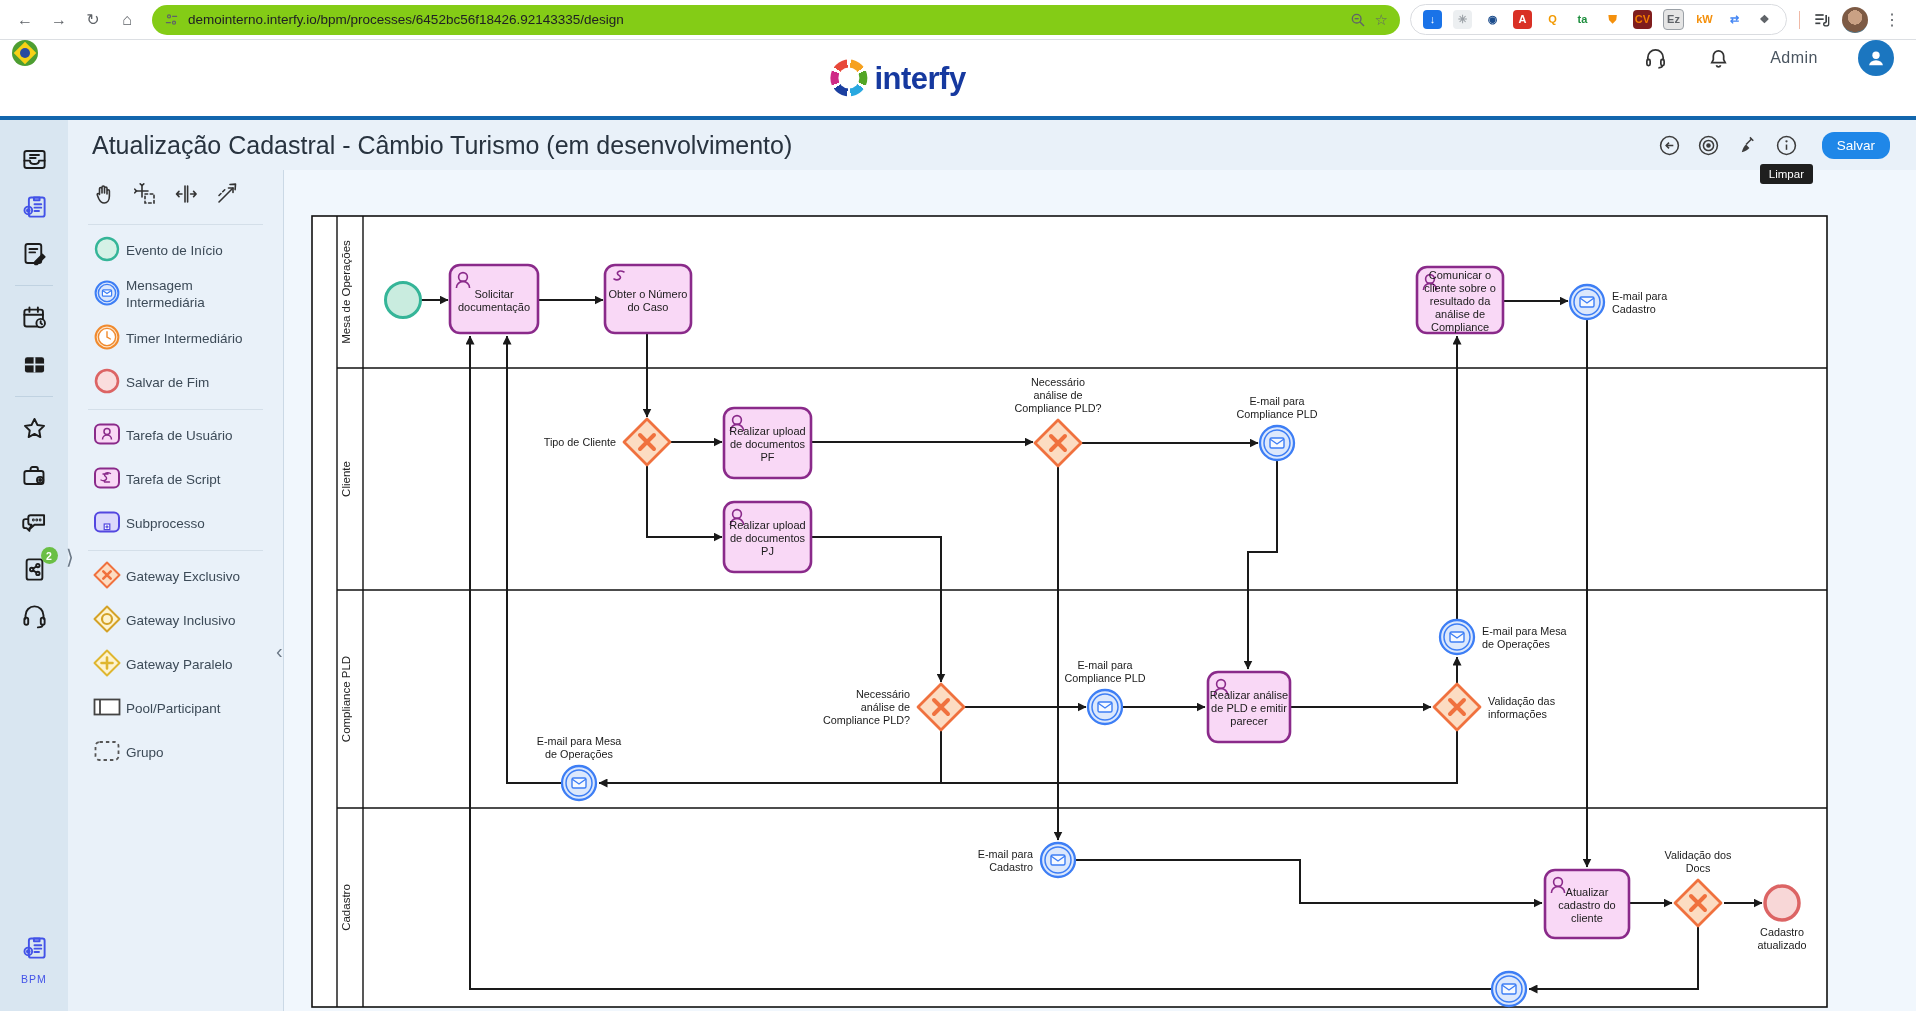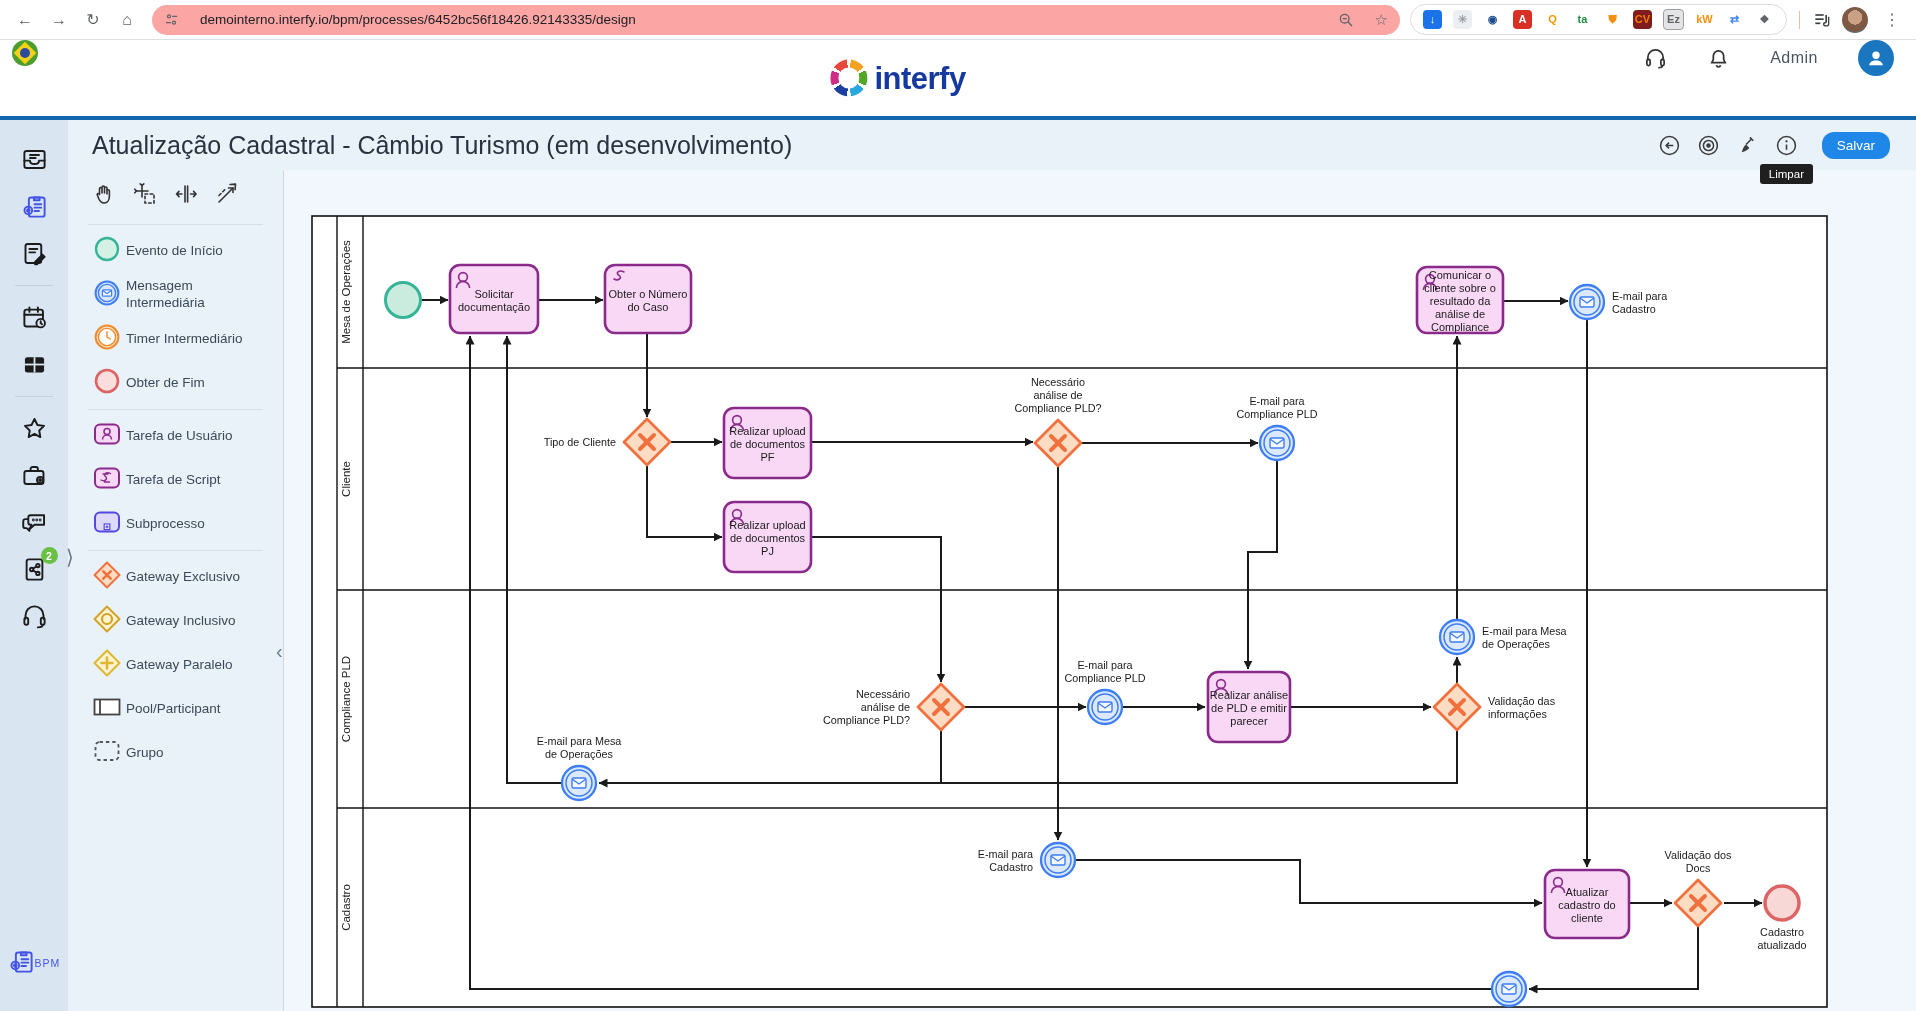--- a/index.html
+++ b/index.html
@@ -1,21 +1,21 @@
 <!DOCTYPE html>
 <html><head>
 <meta charset="utf-8">
 <style>
   html,body{margin:0;padding:0}
   body{width:1916px;height:1011px;overflow:hidden;background:#fff;
        font-family:"Liberation Sans",sans-serif;color:#222;position:relative}
   
   .browser{height:40px;background:#fff;border-bottom:1px solid #dcdfe3;display:flex;align-items:center;padding:0 10px;box-sizing:border-box;gap:4px}
   .nav-ic{width:30px;height:30px;border-radius:50%;display:flex;align-items:center;justify-content:center;font-size:16px;color:#5f6368;flex:0 0 auto}
-  .urlbar{flex:1;height:30px;background:#fca5a5;border-radius:15px;display:flex;align-items:center;padding:0 12px;gap:21px;margin:16px 6px;min-width:0}
+  .urlbar{flex:1;height:30px;background:#84cc16;border-radius:15px;display:flex;align-items:center;padding:0 12px;gap:9px;margin:16px 6px;min-width:0}
   .url-text{flex:1;font-size:13.5px;color:#202124;white-space:nowrap;overflow:hidden}
   .urlbar svg{flex:0 0 auto}
   .ext-pill{display:flex;align-items:center;gap:11px;border:1px solid #dadce0;border-radius:16px;padding:4px 12px;flex:0 0 auto}
   .ext{width:19px;height:19px;border-radius:4px;display:flex;align-items:center;justify-content:center;font-size:11px;font-weight:bold;line-height:1}
   .chrome-sep{width:1px;height:18px;background:#f0b9a6;margin:0 8px}
   .avatar-photo{width:26px;height:26px;border-radius:50%;background:radial-gradient(circle at 50% 40%,#caa184 0 35%,#7d5a44 36% 70%,#58707c 71%)}
   
   .app-header{height:76px;background:#fff;display:flex;align-items:flex-start;position:relative}
   .flag{width:26px;height:26px;border-radius:50%;background:#4d9e31;margin-left:12px;position:relative;overflow:hidden}
   .flag:before{content:"";position:absolute;left:5px;top:5px;width:16px;height:16px;background:#f7d117;transform:rotate(45deg)}
@@ -29,21 +29,21 @@
   .admin-name{font-size:16px;color:#4a5560;letter-spacing:.5px}
   .avatar-admin{width:36px;height:36px;border-radius:50%;background:#1b76c0;display:flex;align-items:center;justify-content:center}
   .blue-divider{height:4px;background:#1266ad}
   
   .app-body{display:flex;height:891px}
   .side{width:68px;background:#d9e6f1;display:flex;flex-direction:column;align-items:center;padding-top:16px;box-sizing:border-box;position:relative;flex:0 0 auto}
   .side .ic{margin:10px 0;position:relative;width:27px;height:27px}
   .side .ic svg{width:27px;height:27px}
   .s-div{width:38px;height:1px;background:#c0d2e1;margin:8px 0}
   .badge{position:absolute;top:-9px;right:-10px;background:#6abf45;color:#fff;font-size:10.5px;font-weight:bold;border-radius:50%;width:17px;height:17px;display:flex;align-items:center;justify-content:center}
-  .side-bottom{margin-top:auto;margin-bottom:26px;display:flex;flex-direction:row;align-items:center}
+  .side-bottom{margin-top:auto;margin-bottom:26px;display:flex;flex-direction:column;align-items:center}
   .bpm-label{font-size:10.5px;color:#4353e8;letter-spacing:1px;margin-top:2px}
   .content{flex:1;background:#e9f1f9;position:relative;min-width:0}
   
   .title-row{height:50px;display:flex;align-items:center;padding:0 26px 0 24px;box-sizing:border-box}
   .page-title{font-size:25px;color:#28333f}
   .title-actions{margin-left:auto;display:flex;align-items:center;gap:15px}
   .t-ic{width:24px;height:24px;display:flex;align-items:center;justify-content:center}
   .save-btn{background:#1f87e8;color:#fff;font-size:13.5px;border:none;border-radius:12px;padding:6px 15px;margin-left:8px}
   .tooltip{position:absolute;right:103px;top:44px;background:#1f1f1f;color:#fff;font-size:11.5px;padding:4px 9px;border-radius:3px;z-index:6}
   
@@ -293,21 +293,21 @@
                 <circle cx="15" cy="15" r="11.4" fill="#fde5ca" stroke="#f08a2e" stroke-width="2"></circle>
                 <circle cx="15" cy="15" r="8.6" fill="#fff" stroke="#f08a2e" stroke-width="1.4"></circle>
                 <path d="M15 9.8V15l3.4 2" fill="none" stroke="#f08a2e" stroke-width="1.4" stroke-linecap="round"></path>
               </svg></span>
             <span class="p-label" style="max-width:118px">Timer Intermediário</span>
           </div>
           <div class="p-item">
             <span><svg viewBox="0 0 30 30">
                 <circle cx="15" cy="15" r="11" fill="#fadddd" stroke="#dc6464" stroke-width="2.6"></circle>
               </svg></span>
-            <span class="p-label" style="max-width:118px">Obter de Fim</span>
+            <span class="p-label" style="max-width:118px">Salvar de Fim</span>
           </div>
           <div class="p-div"></div>
           <div class="p-item">
             <span><svg viewBox="0 0 30 30">
                 <rect x="3" y="5.5" width="24" height="19" rx="5" fill="#f9d8f6" stroke="#8a2a8a" stroke-width="2"></rect>
                 <circle cx="15" cy="12.5" r="3" fill="none" stroke="#8a2a8a" stroke-width="1.5"></circle>
                 <path d="M10.5 20.5a4.5 4.5 0 0 1 9 0" fill="none" stroke="#8a2a8a" stroke-width="1.5"></path>
               </svg></span>
             <span class="p-label" style="max-width:118px">Tarefa de Usuário</span>
           </div>

